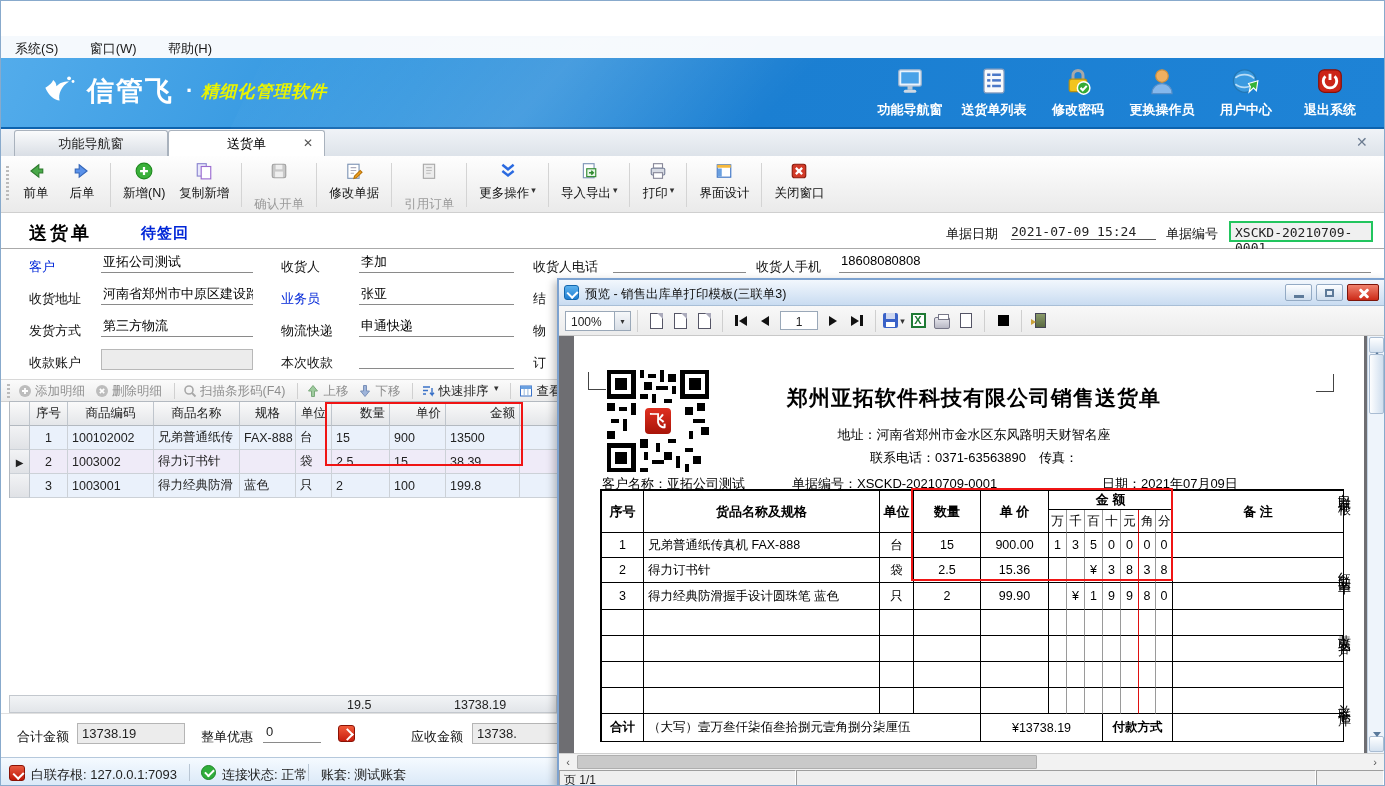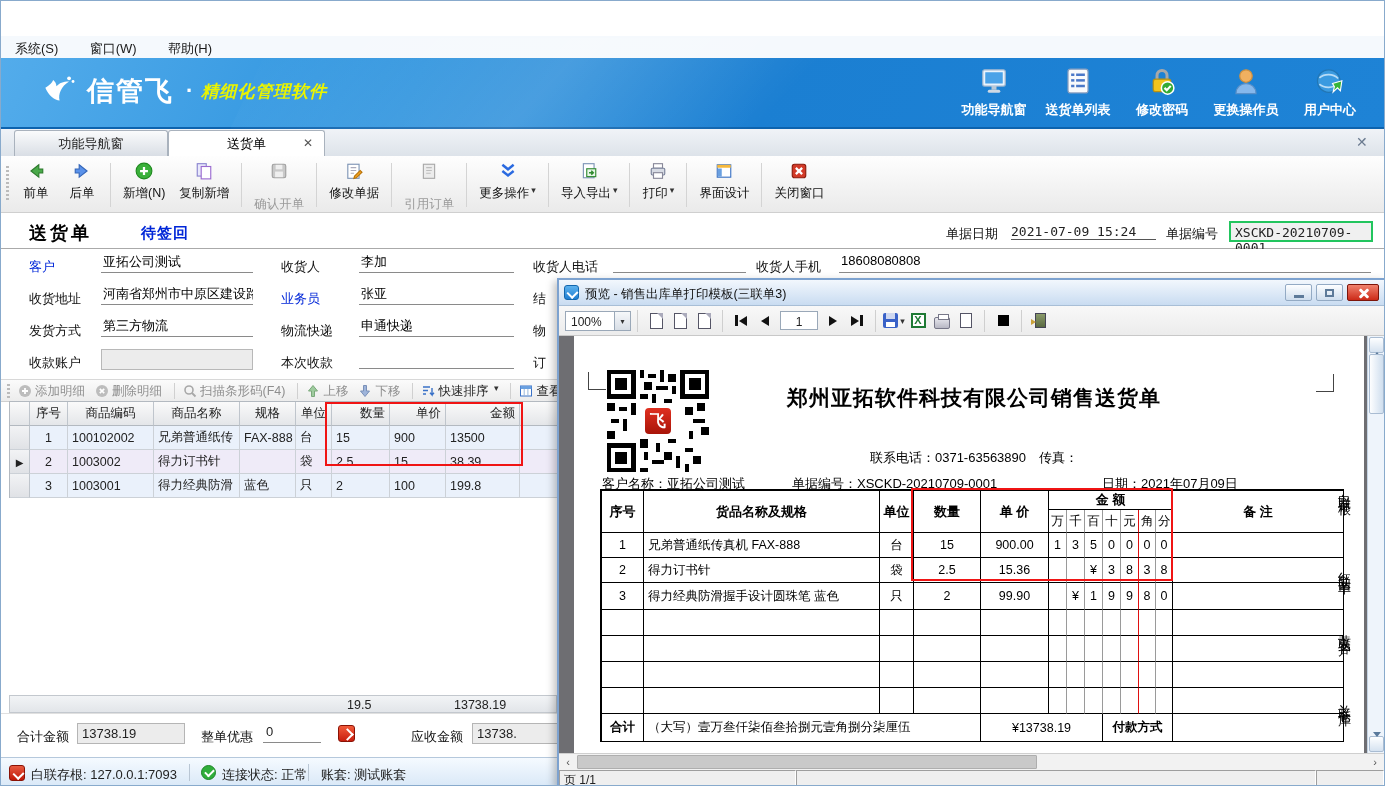--- a/index.html
+++ b/index.html
@@ -248,20 +248,28 @@
             </svg></span>
         <span class="blabel">更换操作员</span>
       </div>
       <div class="bact">
         <span class="bicon"><svg viewBox="0 0 24 24" width="30" height="30">
               <circle cx="11" cy="12" r="9" fill="#3a9ae0" stroke="#2276b4"></circle>
               <path d="M3.5 9.5c4-3.5 11-3.5 15 .5M3.5 14.5c4 3.5 11 3.5 15-.5" stroke="#b8dcf6" fill="none" stroke-width="1.4"></path>
               <path d="M14 14l7.5-2.2-1.2 8-2.3-2.3-3.5 3.3 1-4.3z" fill="#37b437" stroke="#fff" stroke-width="0.9"></path>
             </svg></span>
         <span class="blabel">用户中心</span>
+      </div>
+      <div class="bact">
+        <span class="bicon"><svg viewBox="0 0 24 24" width="30" height="30">
+              <rect x="3" y="3" width="18" height="18" rx="4.5" fill="#cc2418" stroke="#8a1008"></rect>
+              <path d="M12 6.2v5" stroke="#fff" stroke-width="2.3"></path>
+              <path d="M8.3 8.2a5.4 5.4 0 1 0 7.4 0" stroke="#fff" stroke-width="2.3" fill="none"></path>
+            </svg></span>
+        <span class="blabel">退出系统</span>
       </div>
     </div>
   </div>
 
   <div class="abs tabstrip">
     <div class="tab tab-inactive">功能导航窗</div>
     <div class="tab tab-active">
       <span>送货单</span>
       <span class="tabx">✕</span>
     </div>
@@ -674,20 +682,21 @@
             <rect x="17" y="21" width="1" height="3" fill="#000"></rect>
               <rect x="19" y="19" width="2" height="1" fill="#000"></rect>
               <rect x="21" y="21" width="2" height="2" fill="#000"></rect>
             <rect x="8" y="24" width="2" height="1" fill="#000"></rect>
               <rect x="19" y="23" width="1" height="2" fill="#000"></rect>
           </svg>
           <span class="qr-logo">飞</span>
         </span>
 
         <div class="pd-title">郑州亚拓软件科技有限公司销售送货单</div>
+        <div class="pd-addr">地址：河南省郑州市金水区东风路明天财智名座</div>
         <div class="pd-tel">联系电话：0371-63563890　传真：</div>
         <span class="pd-info" style="left:28px;">客户名称：亚拓公司测试</span>
         <span class="pd-info" style="left:218px;">单据编号：XSCKD-20210709-0001</span>
         <span class="pd-info" style="left:528px;">日期：2021年07月09日</span>
 
         <div class="pv-tablewrap">
           <table class="pvt">
             <colgroup>
               <col style="width:42px">
                 <col style="width:236px">

